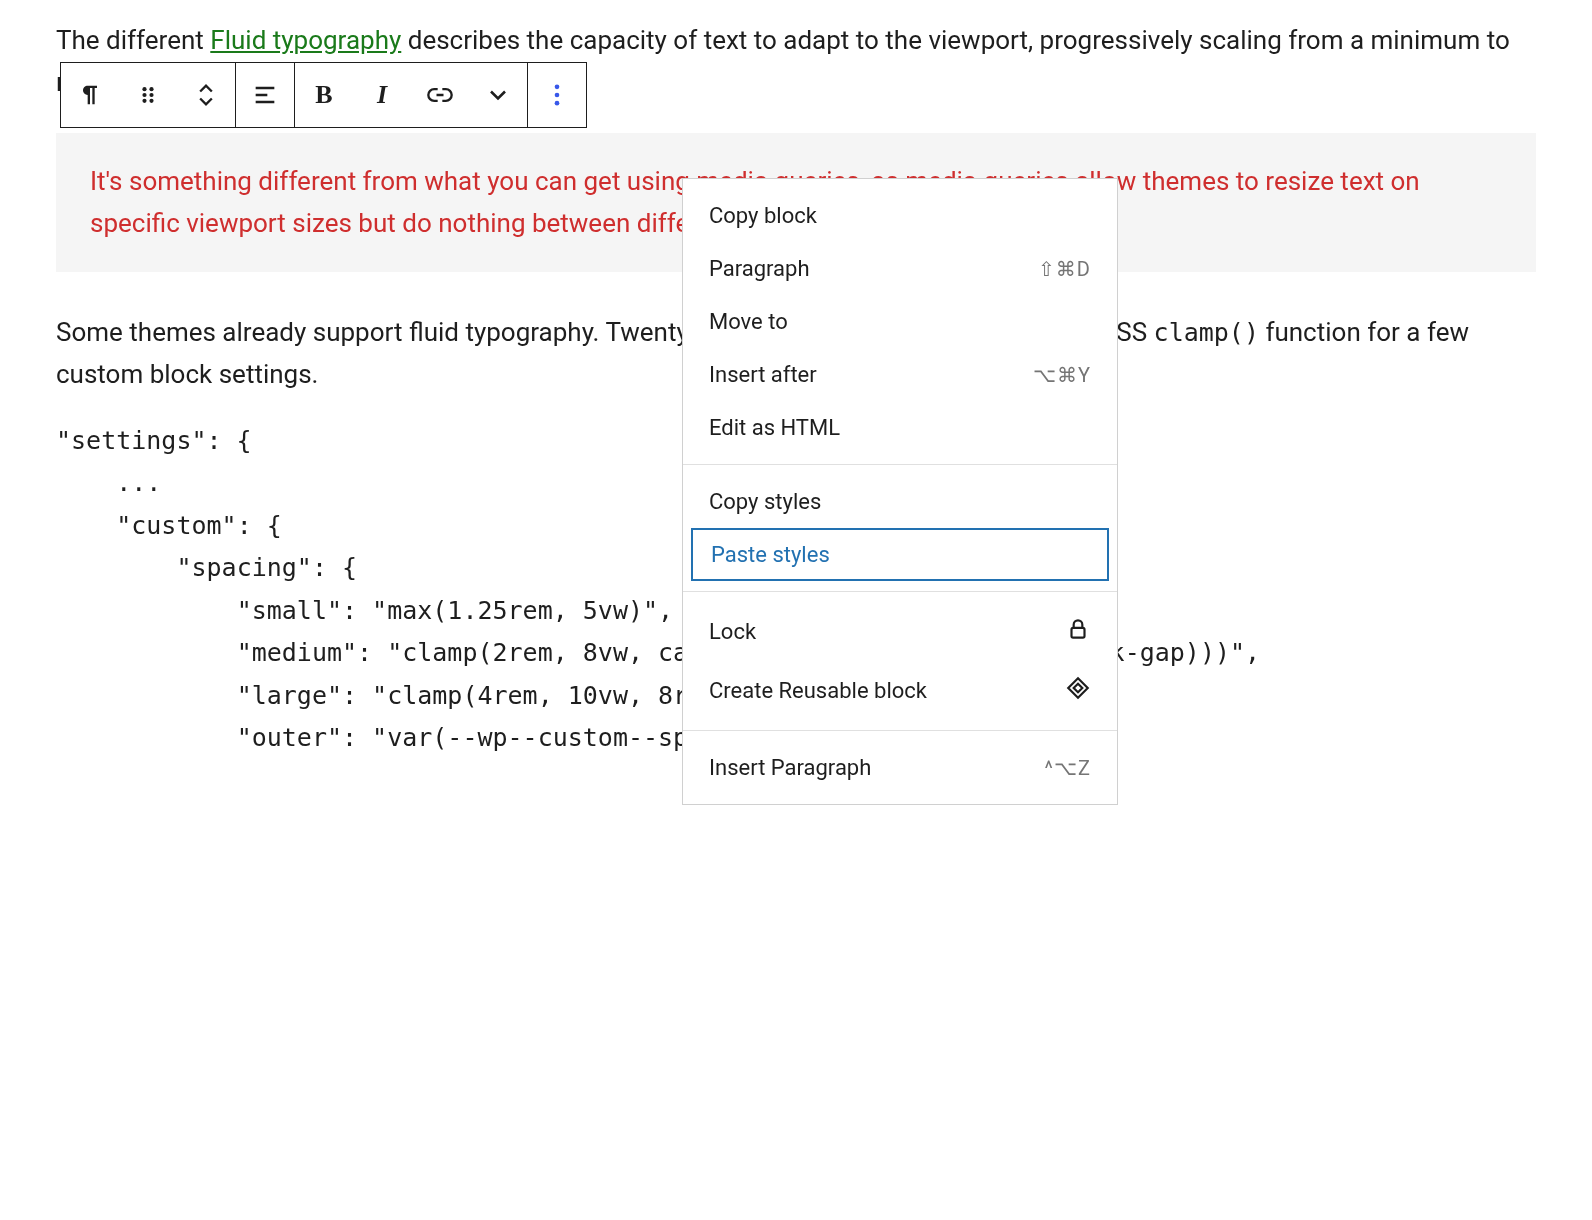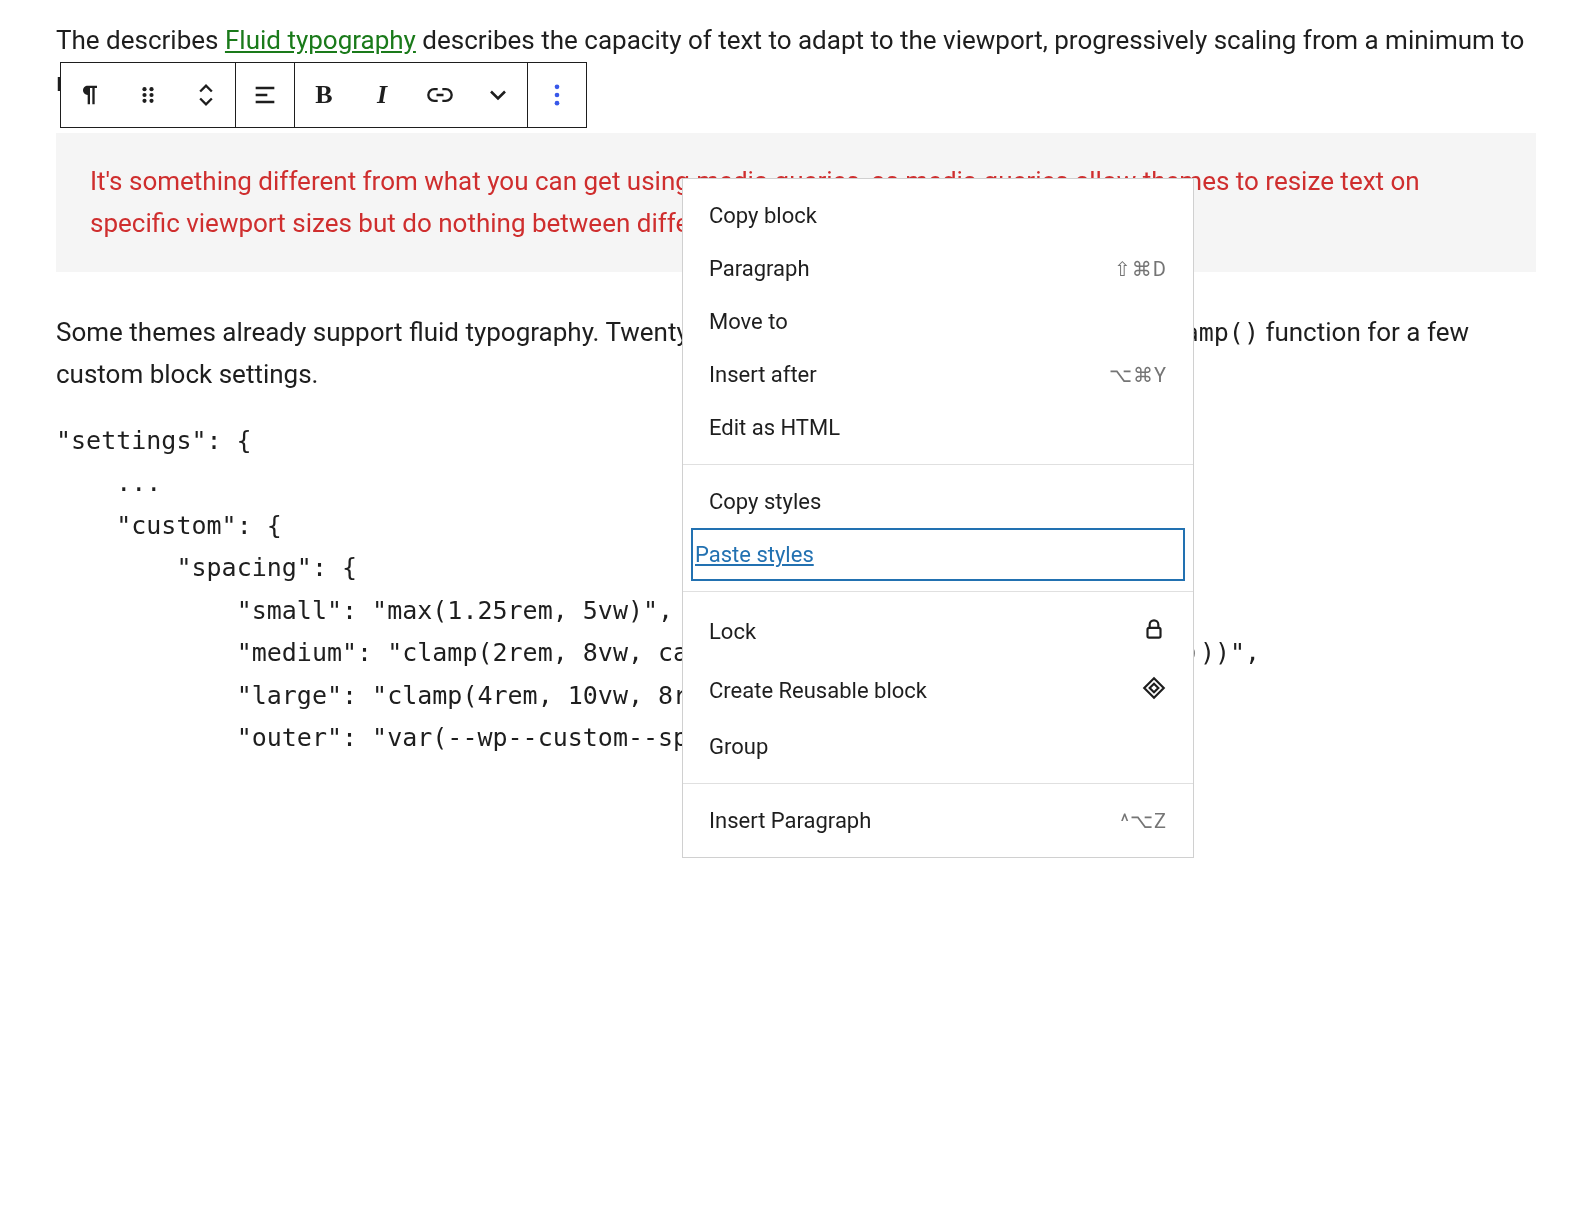--- a/index.html
+++ b/index.html
@@ -69,56 +69,55 @@
   .tb-btn svg { width: 28px; height: 28px; }
   .tb-btn.bold { font-weight: 800; font-size: 26px; font-family: Georgia, serif; }
   .tb-btn.italic { font-style: italic; font-size: 26px; font-family: Georgia, serif; font-weight: 600;}
   .tb-btn.more-dots svg circle { fill: #3858e9; }
 
   
   .dropdown {
     position: absolute;
     top: 178px;
     left: 682px;
-    width: 512px;
+    width: 436px;
     background: #fff;
     border: 1.5px solid #d0d0d0;
     z-index: 20;
     font-size: 22px;
   }
   .dd-section { border-bottom: 1.5px solid #e0e0e0; padding: 10px 0; }
   .dd-section:last-child { border-bottom: none; }
   .dd-item {
     display: flex;
     align-items: center;
     justify-content: space-between;
     padding: 14px 26px;
     cursor: pointer;
     color: #1e1e1e;
   }
   .dd-item.active {
     border: 2.5px solid #2271b1;
     color: #2271b1;
     margin: 0 8px;
-    padding: 12px 2px;
-    text-decoration: underline;
+    padding: 12px 18px;
   }
   .dd-shortcut {
     color: #757575;
     font-size: 20px;
     letter-spacing: 1px;
   }
   .dd-icon svg { width: 26px; height: 26px; stroke: #1e1e1e; fill: none; stroke-width: 2; }
 </style>
 </head>
 <body>
 
 <div class="content">
   <p>
-    <span>The describes </span><a href="#">Fluid typography</a><span> describes the capacity of text to adapt to the viewport, progressively scaling from a minimum to maximum width.</span>
+    <span>The different </span><a href="#">Fluid typography</a><span> describes the capacity of text to adapt to the viewport, progressively scaling from a minimum to maximum width.</span>
   </p>
 
   <div class="highlight-block">
     <span>It's something different from what you can get using media queries, as media queries allow themes to resize text on specific viewport sizes but do nothing between different values.</span>
   </div>
 
   <p>
     <span>Some themes already support fluid typography. </span><a href="#" style="color:#1e1e1e;text-decoration:none">Twenty Twenty-Two</a><span>, for example, uses the CSS </span><code>clamp()</code><span> function for a few custom block settings.</span>
   </p>
 
@@ -227,23 +226,20 @@
     </div>
     <div class="dd-item">
       <span>Create Reusable block</span>
       <span class="dd-icon">
         <svg viewBox="0 0 24 24">
             <path d="M12 3l9 9-9 9-9-9z"></path>
             <path d="M8 12l4-4 4 4-4 4z"></path>
           </svg>
       </span>
     </div>
-    <div class="dd-item">
-      <span>Group</span>
-    </div>
   </div>
   <div class="dd-section">
     <div class="dd-item">
       <span>Insert Paragraph</span>
       <span class="dd-shortcut">^⌥Z</span>
     </div>
   </div>
 </div>
 
 </body></html>

